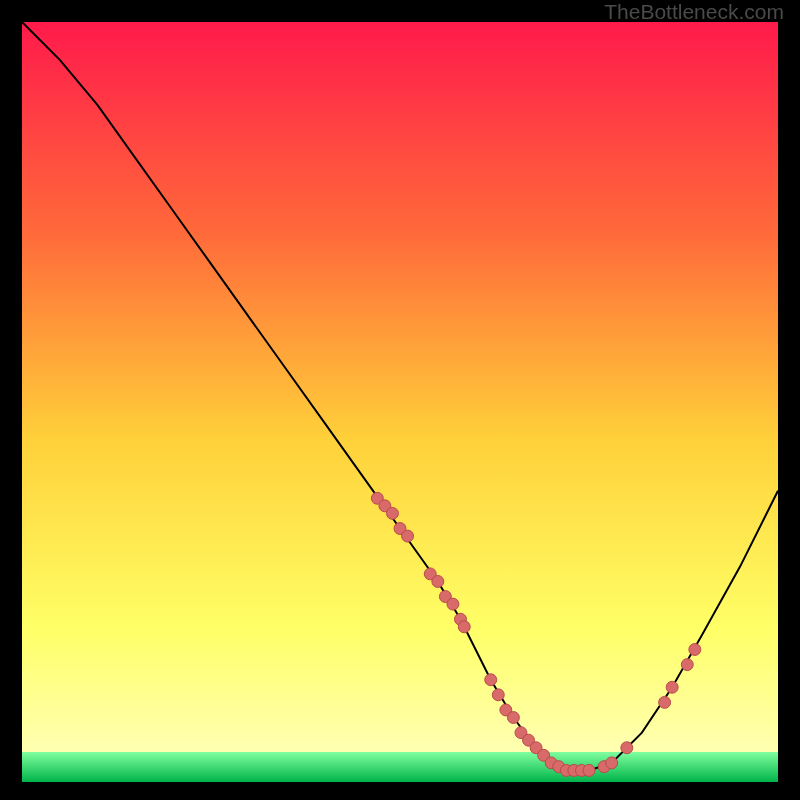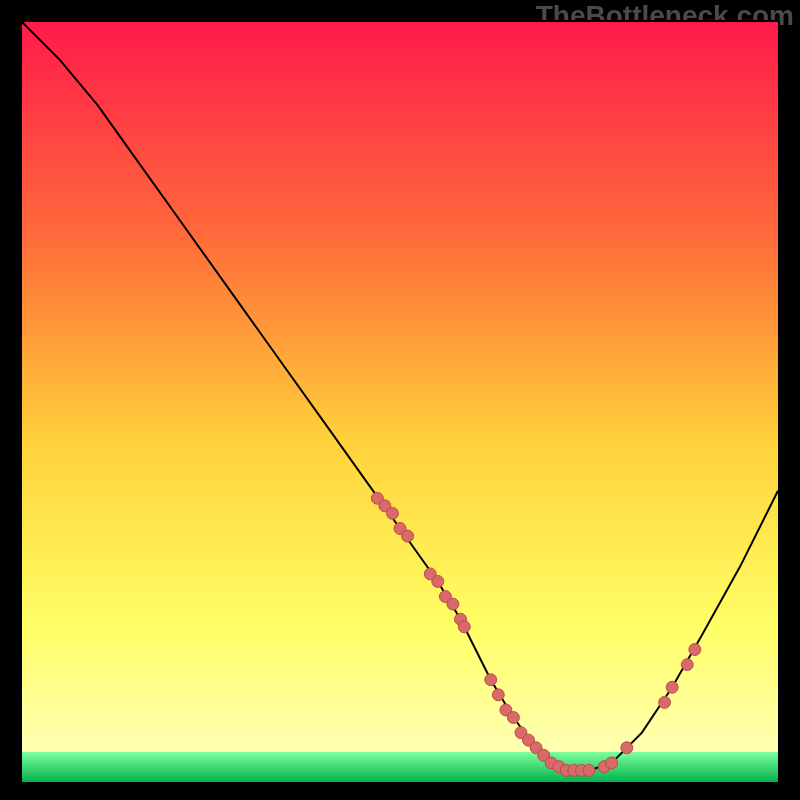--- a/index.html
+++ b/index.html
@@ -23,24 +23,24 @@
     left: 0; top: 0; width: 100%; height: 100%;
   }
   .green-band {
     position: absolute;
     left: 0;
     width: 100%;
   }
   .watermark {
     position: absolute;
     top: 0;
-    right: 6px;
+    right: 16px;
     font-family: Arial, Helvetica, sans-serif;
-    font-size: 28px;
-    font-weight: bold;
+    font-size: 21px;
+    font-weight: normal;
     color: #4a4a4a;
   }
   svg.curve {
     position: absolute;
     left: 0; top: 0; width: 100%; height: 100%;
     overflow: visible;
   }
 </style>
 </head>
 <body>

